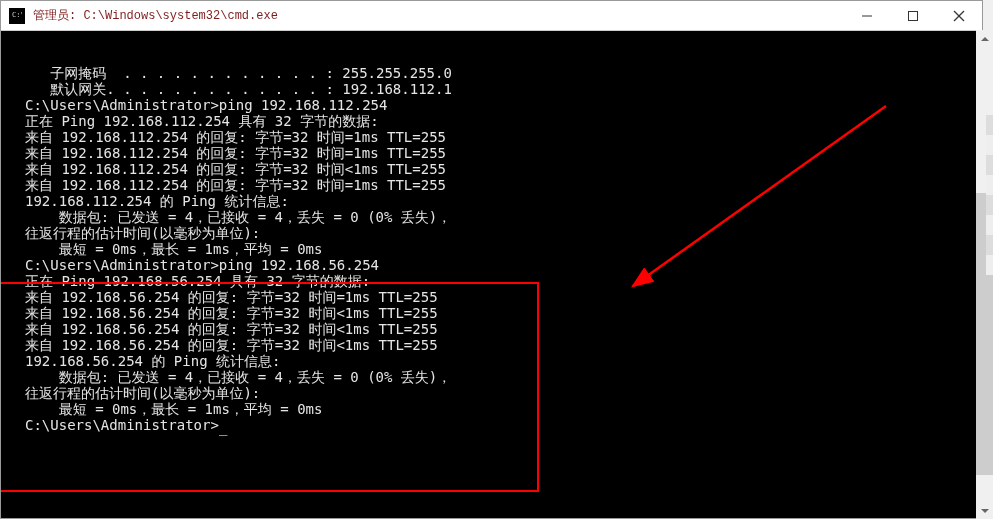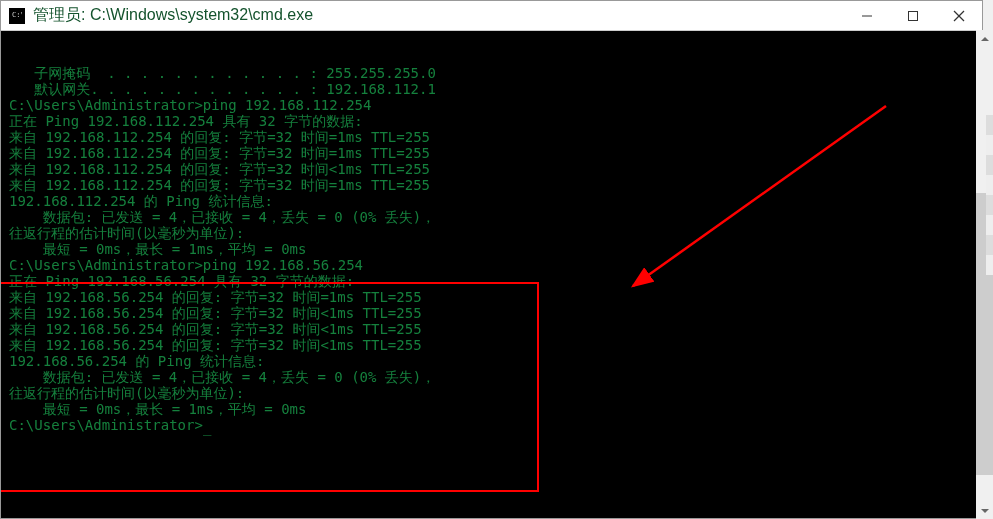--- a/index.html
+++ b/index.html
@@ -43,23 +43,23 @@
     .titlebar-icon-inner {
       width: 10px;
       height: 8px;
       color: #ccc;
       font-size: 7px;
       line-height: 7px;
       overflow: hidden;
     }
     .titlebar-text {
       flex: 1;
-      font-size: 16px;
-      color: #14532d;
-      font-family: Liberation Sans, sans-serif;
+      font-size: 12px;
+      color: #7f1d1d;
+      font-family: Liberation Mono, monospace;
     }
     .window-controls {
       display: flex;
       height: 100%;
     }
     .win-btn {
       width: 46px;
       height: 100%;
       display: flex;
       align-items: center;
@@ -71,25 +71,25 @@
       font-size: 16px;
     }
     .win-btn.maximize .sq {
       width: 10px;
       height: 10px;
       border: 1px solid #333;
     }
     .terminal {
       flex: 1;
       background: #000;
-      color: #15803d;
+      color: #e5e5e5;
       font-family: "SimSun", "NSimSun", monospace;
       font-size: 14px;
       line-height: 16px;
-      padding: 2px 8px;
+      padding: 2px 24px;
       white-space: pre;
       overflow: hidden;
       position: relative;
     }
     .terminal-line {
       white-space: pre;
     }
     .highlight-box {
       position: absolute;
       border: 2px solid #ff0000;

